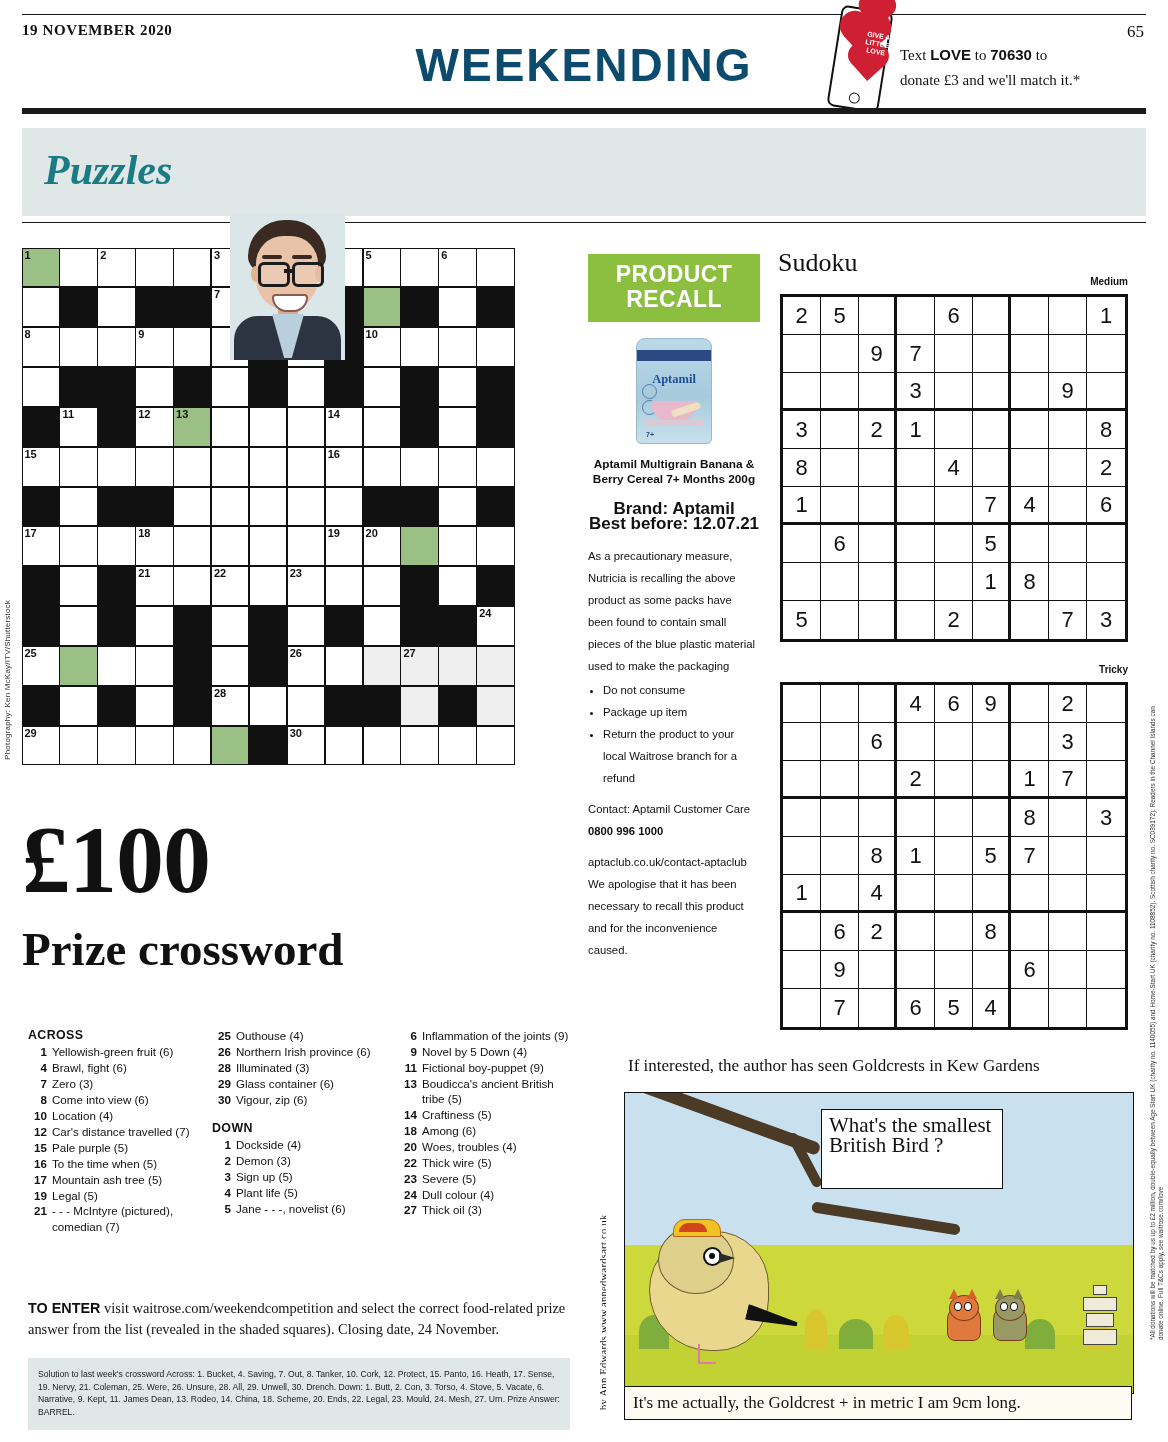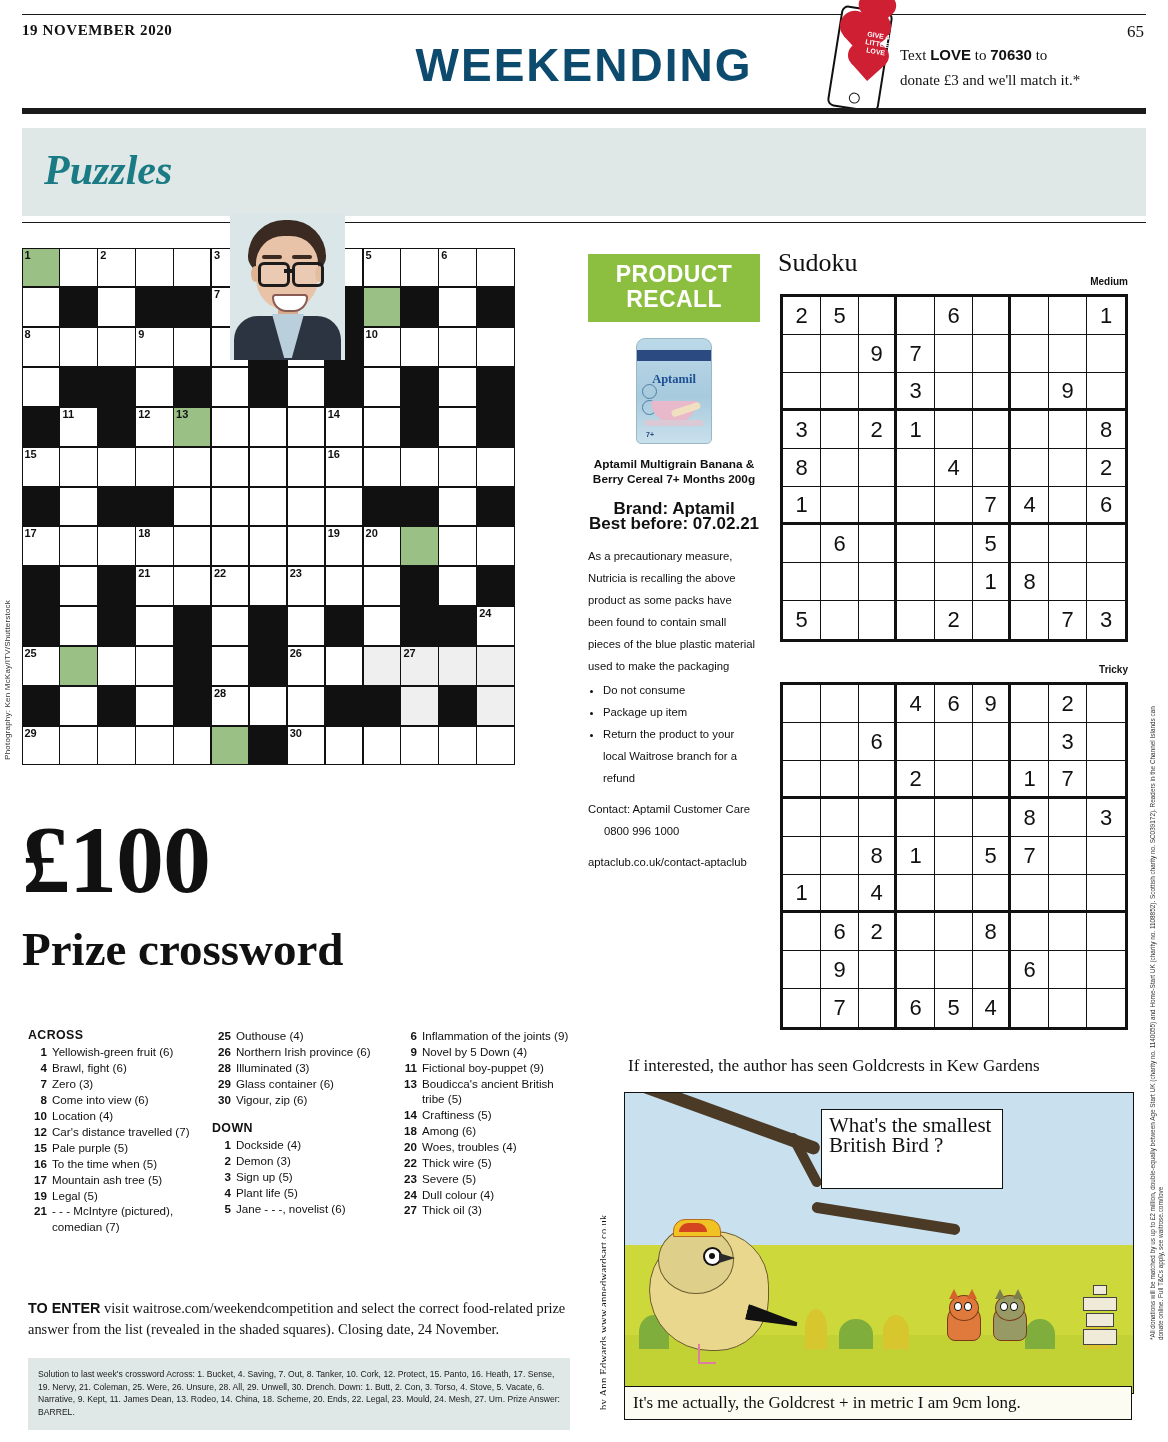--- a/index.html
+++ b/index.html
@@ -87,21 +87,21 @@
   .pack-badge2{position:absolute;left:5px;bottom:44px;width:13px;height:13px;border:1px solid #4d7fa8;border-radius:50%;}
   .pack-age{position:absolute;left:9px;bottom:5px;font-size:7px;color:#2c4a82;font-weight:700;}
   .pack-strip{position:absolute;left:8px;right:8px;bottom:17px;height:6px;background:#dcc9d6;}
   .prod-name{margin-top:13px;text-align:center;font-size:11.8px;line-height:15.4px;font-weight:700;}
   .brand-line{margin-top:13px;text-align:center;font-size:17px;line-height:15px;font-weight:700;}
   .recall-body{margin-top:14px;font-size:11.3px;line-height:22px;}
   .recall-body ul{margin:2px 0 0;padding-left:15px;}
   .recall-body li{margin:0;}
   .recall-body p{margin:0 0 9px;}
   .recall-body p.tight{margin-bottom:0;}
-  .recall-body b{font-weight:400;margin-left:16px;}
+  .recall-body b{font-weight:700;}
 
   
   .sud-title{position:absolute;left:778px;top:248px;font-size:26px;font-family:"Liberation Serif",serif;}
   .sud-label{position:absolute;font-size:10px;font-weight:700;font-family:"Liberation Sans",sans-serif;}
   .sudoku{position:absolute;display:grid;grid-template-columns:repeat(9,1fr);grid-template-rows:repeat(9,1fr);
     border:3px solid #111;background:#fff;box-sizing:content-box;}
   .sc{border-right:1px solid #111;border-bottom:1px solid #111;display:flex;align-items:center;justify-content:center;
     font-size:22px;font-family:"Liberation Sans",sans-serif;box-sizing:border-box;}
   .sc.rb{border-right:3px solid #111;}
   .sc.bb{border-bottom:3px solid #111;}
@@ -613,31 +613,32 @@
     <div class="pack-badge"></div>
     <div class="pack-badge2"></div>
     <div class="pack-bowl"></div>
     <div class="pack-spoon"></div>
     <div class="pack-strip"></div>
     <div class="pack-age">7+</div>
   </div>
   <div class="prod-name">Aptamil Multigrain Banana &amp; Berry Cereal 7+ Months 200g</div>
   <div class="brand-line">
     <div>Brand: Aptamil</div>
-    <div>Best before: 07.02.21</div>
+    <div>Best before: 12.07.21</div>
   </div>
   <div class="recall-body">
     <p class="tight">As a precautionary measure, Nutricia is recalling the above product as some packs have been found to contain small pieces of the blue plastic material used to make the packaging</p>
     <ul id="recall-bullets">
         <li>Do not consume</li>
         <li>Package up item</li>
         <li>Return the product to your local Waitrose branch for a refund</li>
       </ul>
     <p style="margin-top:9px"><span>Contact: Aptamil Customer Care </span><b>0800 996 1000</b></p>
     <p class="tight">aptaclub.co.uk/contact-aptaclub</p>
+    <p>We apologise that it has been necessary to recall this product and for the inconvenience caused.</p>
   </div>
 </div>
 
 <div class="sud-title">Sudoku</div>
 <div class="sud-label" style="right:40px;top:276px">Medium</div>
 <div class="sudoku" id="sud-medium" style="left:780px;top:294px;width:342px;height:342px">
     <div class="sc">2</div>
     <div class="sc">5</div>
     <div class="sc rb"></div>
     <div class="sc"></div>

